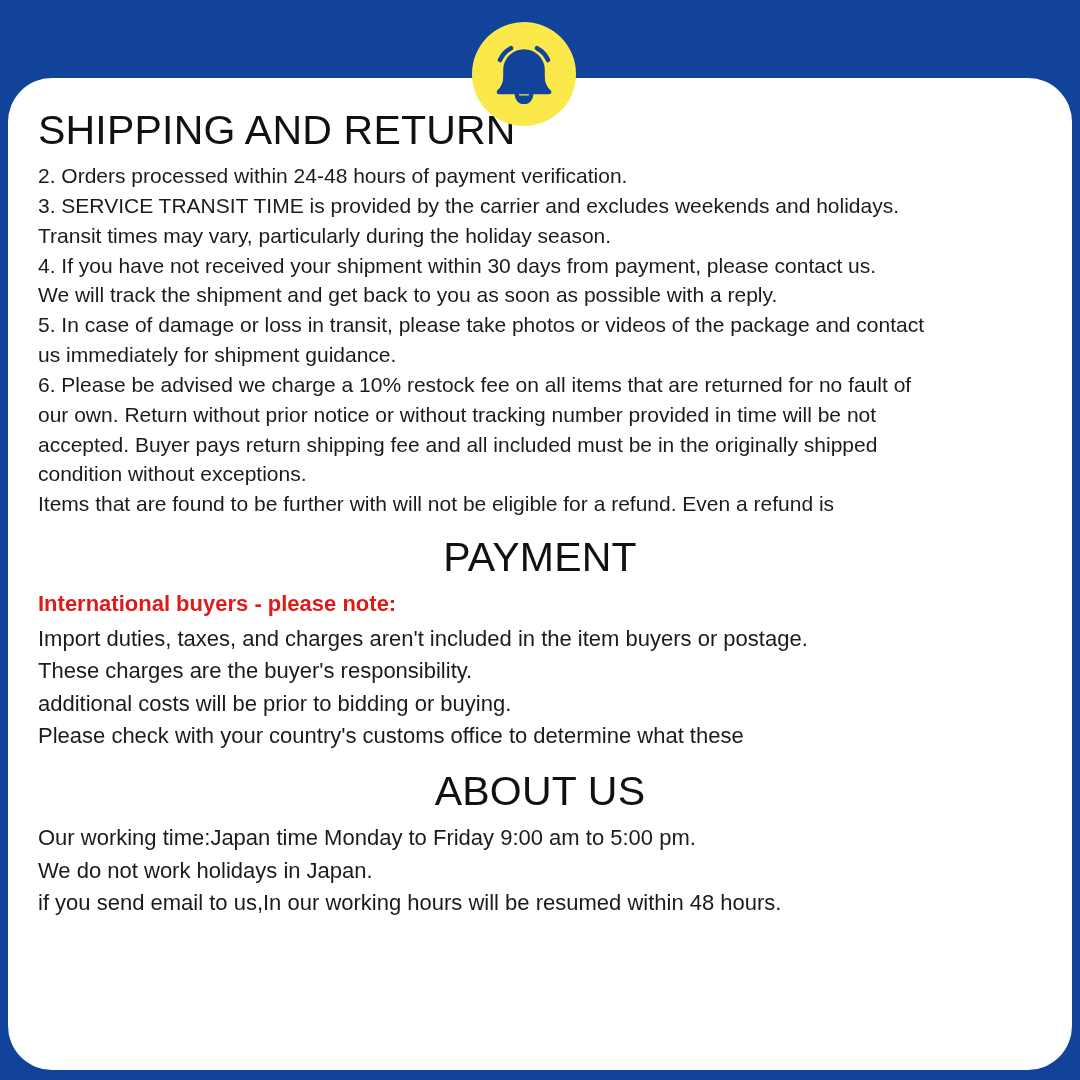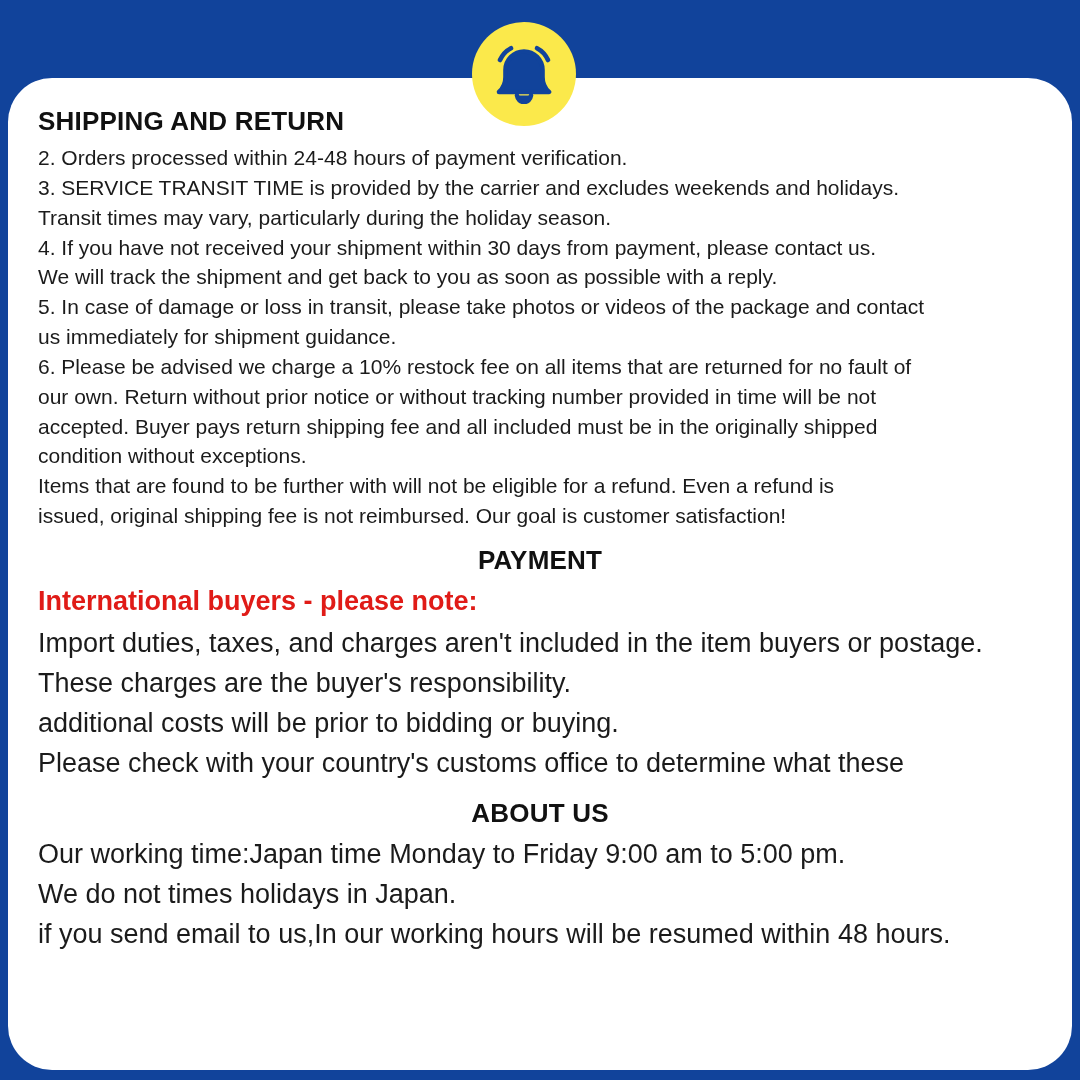--- a/index.html
+++ b/index.html
@@ -42,22 +42,22 @@
     background: #fbe94b;
     z-index: 5;
     display: flex;
     align-items: center;
     justify-content: center;
   }
   .bell-badge svg {
     display: block;
   }
   h1.section-title {
-    font-size: 26px;
-    font-weight: bold;
+    font-size: 41px;
+    font-weight: normal;
     color: #111111;
     margin: 0 0 6px 0;
     letter-spacing: 0.2px;
     line-height: 1.2;
   }
   .section-title.pay,
   .section-title.about {
     margin-top: 14px;
     text-align: center;
   }
@@ -76,21 +76,21 @@
     line-height: 1.4;
   }
   .block {
     margin-bottom: 0;
   }
   .shipping-list p {
     font-size: 21px;
   }
   .payment-list p,
   .about-list p {
-    font-size: 27px;
+    font-size: 22px;
     line-height: 1.48;
   }
 </style>
 </head>
 <body>
 
 <div class="page">
 
   <div class="bell-badge">
     <span>
@@ -114,33 +114,32 @@
       <p class="line">Transit times may vary, particularly during the holiday season.</p>
       <p class="line">4. If you have not received your shipment within 30 days from payment, please contact us.</p>
       <p class="line">We will track the shipment and get back to you as soon as possible with a reply.</p>
       <p class="line">5. In case of damage or loss in transit, please take photos or videos of the package and contact</p>
       <p class="line">us immediately for shipment guidance.</p>
       <p class="line">6. Please be advised we charge a 10% restock fee on all items that are returned for no fault of</p>
       <p class="line">our own. Return without prior notice or without tracking number provided in time will be not</p>
       <p class="line">accepted. Buyer pays return shipping fee and all included must be in the originally shipped</p>
       <p class="line">condition without exceptions.</p>
       <p class="line">Items that are found to be further with will not be eligible for a refund. Even a refund is</p>
-      <p class="line">issued, original shipping fee is not reimbursed. Our goal is customer satisfaction!</p>
     </div>
 
     <div class="block payment-list">
       <h1 class="section-title pay">PAYMENT</h1>
       <p class="red-note">International buyers - please note:</p>
       <p class="line">Import duties, taxes, and charges aren't included in the item buyers or postage.</p>
       <p class="line">These charges are the buyer's responsibility.</p>
       <p class="line">additional costs will be prior to bidding or buying.</p>
       <p class="line">Please check with your country's customs office to determine what these</p>
     </div>
 
     <div class="block about-list">
       <h1 class="section-title about">ABOUT US</h1>
       <p class="line">Our working time:Japan time Monday to Friday 9:00 am to 5:00 pm.</p>
-      <p class="line">We do not times holidays in Japan.</p>
+      <p class="line">We do not work holidays in Japan.</p>
       <p class="line">if you send email to us,In our working hours will be resumed within 48 hours.</p>
     </div>
 
   </div>
 </div>
 
 </body></html>

